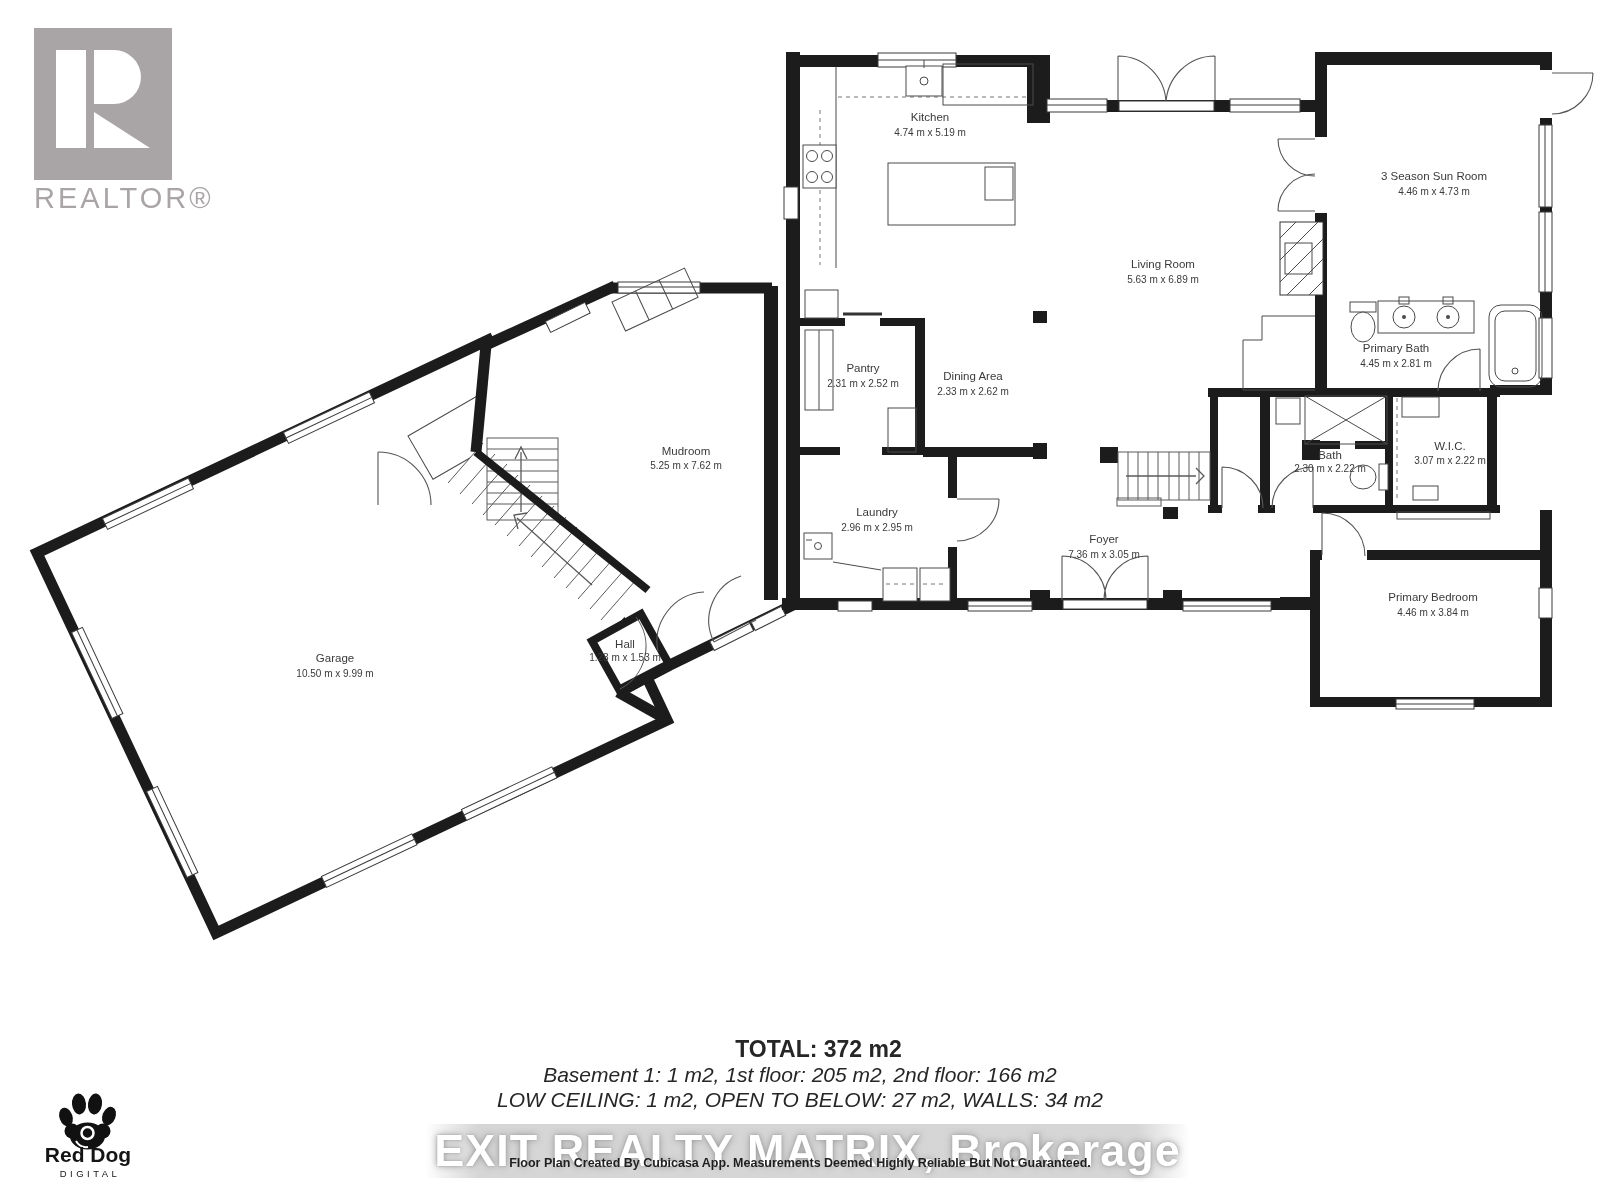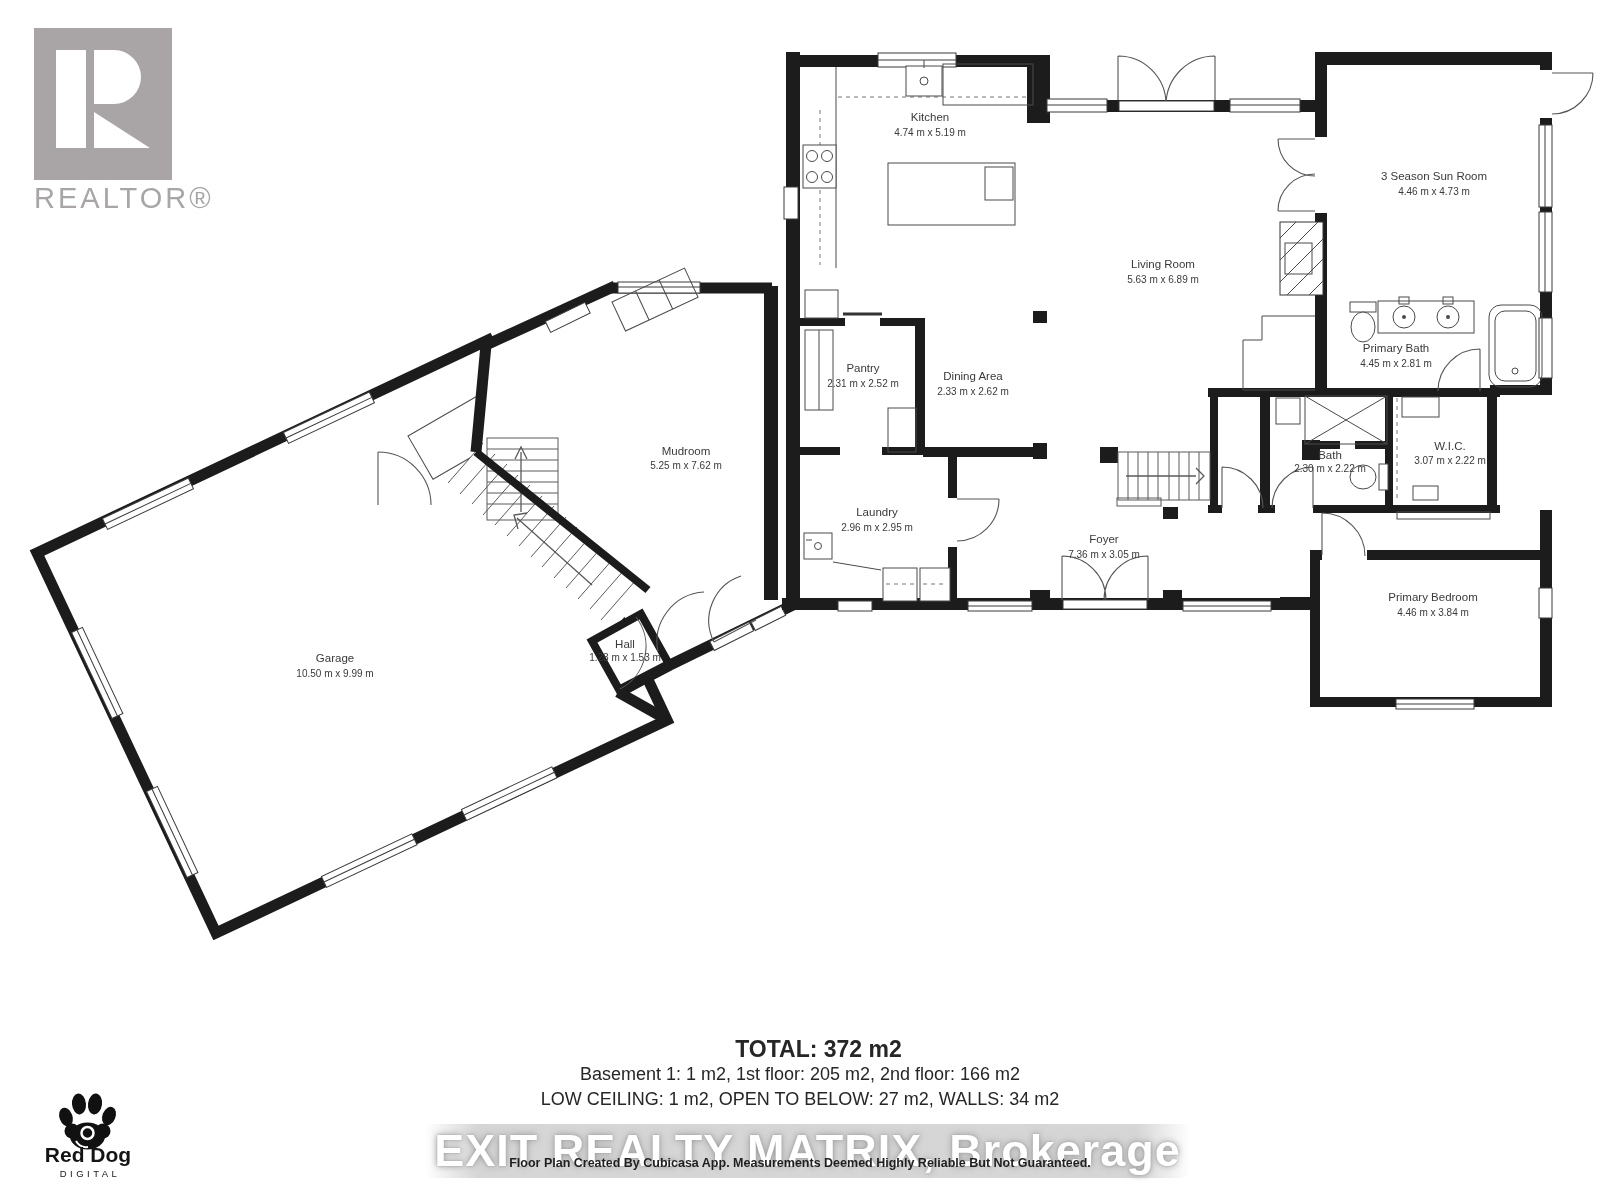--- a/index.html
+++ b/index.html
@@ -16,21 +16,21 @@
   .win{fill:#ffffff;stroke:#3a3a3a;stroke-width:1;}
   .dash{stroke:#777;stroke-width:1;stroke-dasharray:4 4;fill:none;}
   .watermark{position:absolute;left:425px;top:1124px;width:765px;height:54px;z-index:1;
      display:flex;align-items:center;justify-content:center;white-space:nowrap;
      font-size:45px;font-weight:bold;color:#ffffff;letter-spacing:1px;
      text-shadow:0 0 7px #979797,0 0 2px #a8a8a8;
      background:linear-gradient(to right, rgba(208,208,208,0), rgba(209,209,209,.9) 7%, rgba(209,209,209,.9) 93%, rgba(208,208,208,0));
      border-radius:8px;}
   .summary{position:absolute;left:0;top:1036px;width:1600px;z-index:2;text-align:center;color:#262626;}
   .summary .total{font-size:23px;font-weight:bold;line-height:26px;padding-left:37px;}
-  .summary .sline{font-size:18px;line-height:25px;}
+  .summary .sline{font-size:21px;line-height:25px;font-style:italic;}
   .footer{position:absolute;left:0;top:1156px;width:1600px;z-index:2;text-align:center;
      font-size:12.5px;font-weight:bold;color:#1f1f1f;}
 </style>
 </head>
 <body>
 
 <div class="page">
 
 <svg class="plan-svg" width="1600" height="1193" viewBox="0 0 1600 1193">
 

